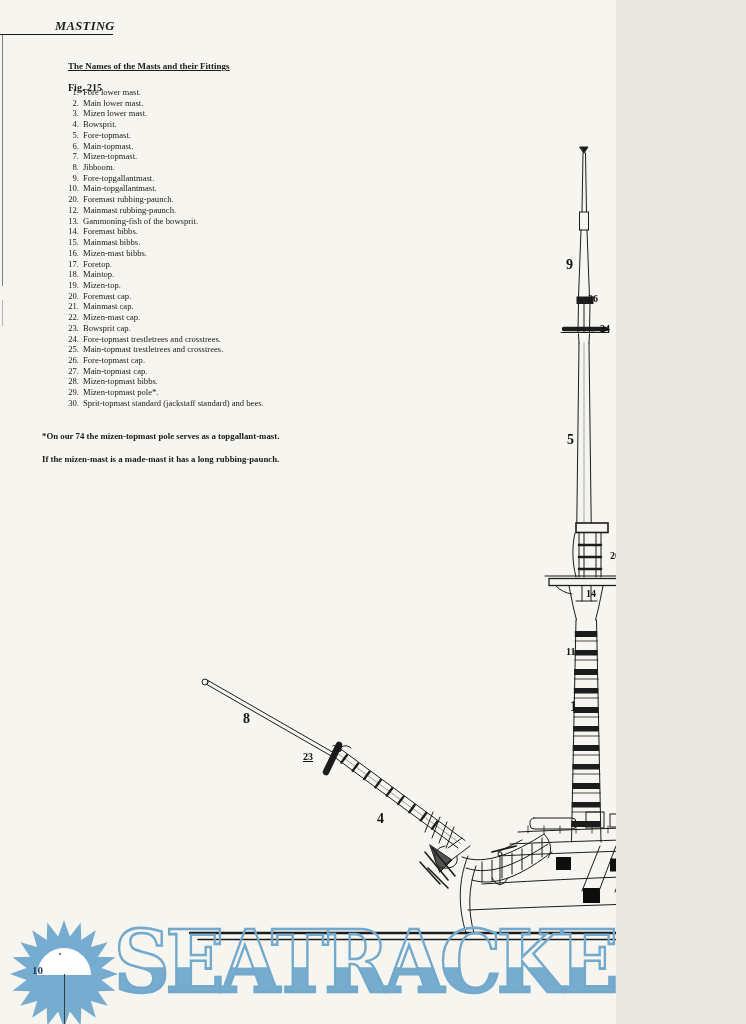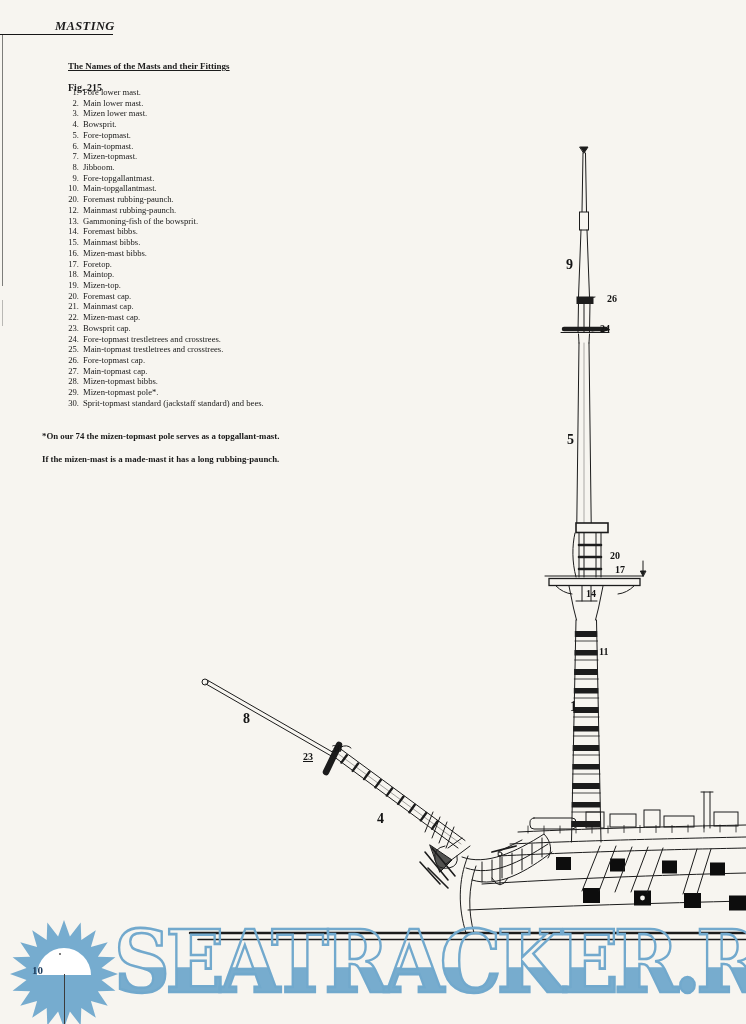--- a/index.html
+++ b/index.html
@@ -1,19 +1,19 @@
 <!DOCTYPE html>
 <html style="--wm: #72a9cd;"><head>
 <meta charset="utf-8">
 <style>
   :root { --ink:#1c1c1c; --paper:#f7f5f0; --wm:#72a9cd; }
   * { margin:0; padding:0; box-sizing:border-box; }
   html,body { width:746px; height:1024px; }
   body { font-family:"Liberation Serif", serif; background:#e9e7e2; }
-  .page { position:relative; width:746px; height:1024px; background:var(--paper); overflow:hidden; }
+  .page { position:relative; width:616px; height:1024px; background:var(--paper); overflow:hidden; }
 
   
   .edge-line { position:absolute; left:2px; top:34px; width:1.2px; height:252px; background:rgba(25,25,25,.55); }
   .edge-dash { position:absolute; left:2px; top:300px; width:1px; height:26px; background:rgba(25,25,25,.28); }
 
   
   .header { position:absolute; left:55px; top:19px; font-size:12.5px; font-weight:bold; font-style:italic; letter-spacing:.4px; color:var(--ink); }
   .header-rule { position:absolute; left:0; top:33.5px; width:113px; height:1.8px; background:#161616; }
 
   
@@ -323,27 +323,27 @@
 
       <g>
         <path d="M190,933 L746,933" stroke-width="2.4"></path>
         <path d="M198,939.5 L746,939.5" stroke-width="1.6"></path>
       </g>
     </g>
   </svg>
 
   <div class="callouts">
       <div class="callout lg" style="left: 566px; top: 257px;">9</div>
-      <div class="callout sm" style="left: 607px; top: 293px; text-align: center;">26</div>
+      <div class="callout sm" style="left: 588px; top: 293px; text-align: center;">26</div>
       <div class="callout sm" style="left: 600px; top: 323px;">24</div>
       <div class="callout lg" style="left: 567px; top: 432px;">5</div>
       <div class="callout sm" style="left: 610px; top: 550px;">20</div>
       <div class="callout sm" style="left: 615px; top: 564px;">17</div>
       <div class="callout sm" style="left: 586px; top: 588px;">14</div>
-      <div class="callout sm" style="left: 599px; top: 646px;">11</div>
+      <div class="callout sm" style="left: 566px; top: 646px;">11</div>
       <div class="callout lg" style="left: 570px; top: 699px;">1</div>
       <div class="callout lg" style="left: 243px; top: 711px;">8</div>
       <div class="callout sm" style="left: 303px; top: 751px; text-decoration: underline;">23</div>
       <div class="callout sm" style="left: 332px; top: 743px;">30</div>
       <div class="callout lg" style="left: 377px; top: 811px;">4</div>
     </div>
 
   <svg class="sun" width="112" height="110" viewBox="0 0 112 110">
     <polygon fill="var(--wm)" fill-opacity=".97" points="
       56,2 61.9,18.5 72.7,4.6 73.3,22.1 87.8,12.3 82.9,29.1 99.7,24.2 89.9,38.7

